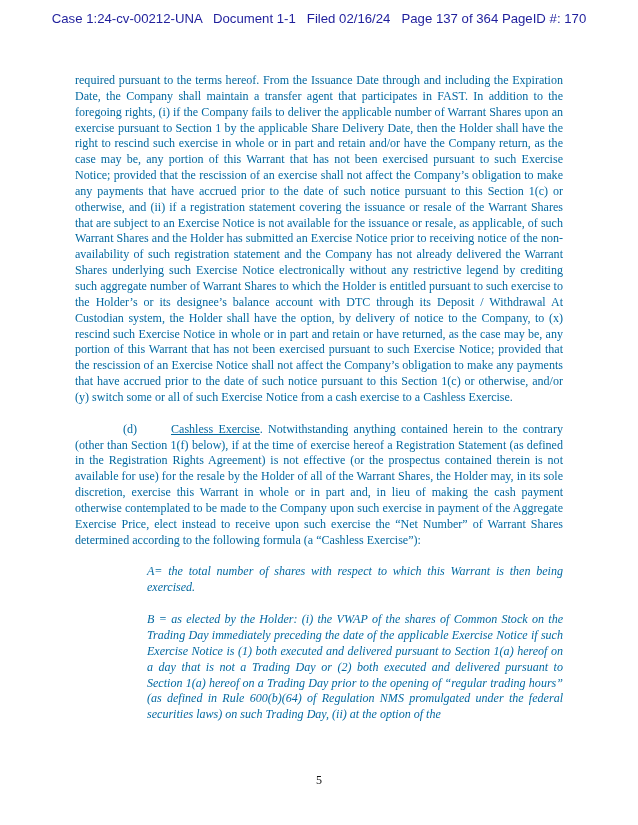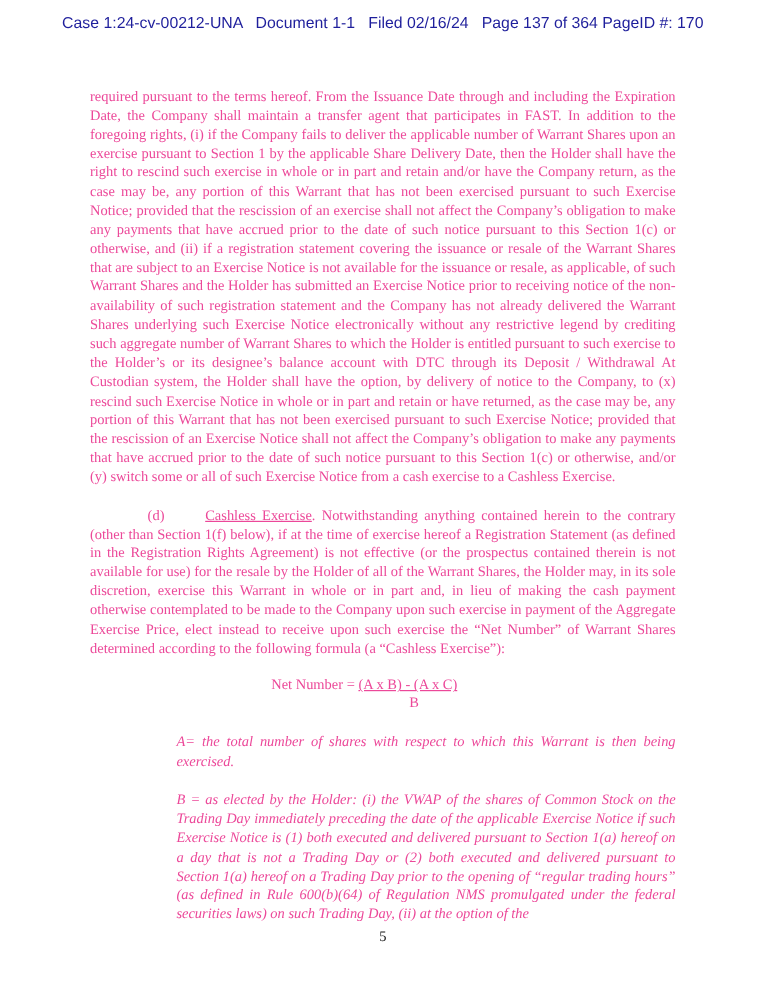--- a/index.html
+++ b/index.html
@@ -4,21 +4,21 @@
 <style>
   html, body { margin: 0; padding: 0; background: #ffffff; }
   body { width: 638px; height: 825px; position: relative; overflow: hidden; }
   .header {
     position: absolute; top: 11px; left: 0; width: 638px; text-align: center;
     font-family: "Liberation Sans", sans-serif; font-size: 13.2px; color: #1f1f9c;
     white-space: pre; letter-spacing: 0px;
   }
   .page {
     position: absolute; left: 75px; top: 73px; width: 488px;
-    font-family: "Liberation Serif", serif; font-size: 12.05px; line-height: 15.85px; color: #ec4899;
+    font-family: "Liberation Serif", serif; font-size: 12.05px; line-height: 15.85px; color: #0369a1;
   }
   .para { text-align: justify; margin: 0; }
   .gap { height: 16px; }
   .sec-num { display: inline-block; width: 48px; }
   u { text-decoration: underline; }
   b { font-weight: normal; }
   .formula { position: relative; height: 32px; margin-top: 15px; }
   .formula .lhs { position: absolute; left: 151px; top: 0; }
   .formula .num { text-decoration: underline; }
   .formula .den { position: absolute; left: 266px; top: 15px; }
@@ -34,24 +34,20 @@
 
 <div class="header"><span>Case 1:24-cv-00212-UNA</span>   <span>Document 1-1</span>   <span>Filed 02/16/24</span>   <span>Page 137 of 364</span> <span>PageID #: 170</span></div>
 
 <div class="page">
   <p class="para">required pursuant to the terms hereof. From the Issuance Date through and including the Expiration Date, the Company shall maintain a transfer agent that participates in FAST. In addition to the foregoing rights, (i) if the Company fails to deliver the applicable number of Warrant Shares upon an exercise pursuant to Section 1 by the applicable Share Delivery Date, then the Holder shall have the right to rescind such exercise in whole or in part and retain and/or have the Company return, as the case may be, any portion of this Warrant that has not been exercised pursuant to such Exercise Notice; provided that the rescission of an exercise shall not affect the Company’s obligation to make any payments that have accrued prior to the date of such notice pursuant to this Section 1(c) or otherwise, and (ii) if a registration statement covering the issuance or resale of the Warrant Shares that are subject to an Exercise Notice is not available for the issuance or resale, as applicable, of such Warrant Shares and the Holder has submitted an Exercise Notice prior to receiving notice of the non-availability of such registration statement and the Company has not already delivered the Warrant Shares underlying such Exercise Notice electronically without any restrictive legend by crediting such aggregate number of Warrant Shares to which the Holder is entitled pursuant to such exercise to the Holder’s or its designee’s balance account with DTC through its Deposit / Withdrawal At Custodian system, the Holder shall have the option, by delivery of notice to the Company, to (x) rescind such Exercise Notice in whole or in part and retain or have returned, as the case may be, any portion of this Warrant that has not been exercised pursuant to such Exercise Notice; provided that the rescission of an Exercise Notice shall not affect the Company’s obligation to make any payments that have accrued prior to the date of such notice pursuant to this Section 1(c) or otherwise, and/or (y) switch some or all of such Exercise Notice from a cash exercise to a Cashless Exercise.</p>
 
   <div class="gap"></div>
 
   <p class="para"><span class="sec-num" style="margin-left:48px;width:48px;">(d)</span><u>Cashless Exercise</u><span>. Notwithstanding anything contained herein to the contrary (other than Section 1(f) below), if at the time of exercise hereof a Registration Statement (as defined in the Registration Rights Agreement) is not effective (or the prospectus contained therein is not available for use) for the resale by the Holder of all of the Warrant Shares, the Holder may, in its sole discretion, exercise this Warrant in whole or in part and, in lieu of making the cash payment otherwise contemplated to be made to the Company upon such exercise in payment of the Aggregate Exercise Price, elect instead to receive upon such exercise the “</span><b>Net Number</b><span>” of Warrant Shares determined according to the following formula (a “</span><b>Cashless Exercise</b><span>”):</span></p>
 
-  <div class="formula">
-    <span class="lhs"><span>Net Number = </span><span class="num">(A x B) - (A x C)</span></span>
-    <span class="den">B</span>
-  </div>
 
 
   <div class="defs">
     <p class="para">A= the total number of shares with respect to which this Warrant is then being exercised.</p>
     <div class="gap"></div>
     <p class="para">B = as elected by the Holder: (i) the VWAP of the shares of Common Stock on the Trading Day immediately preceding the date of the applicable Exercise Notice if such Exercise Notice is (1) both executed and delivered pursuant to Section 1(a) hereof on a day that is not a Trading Day or (2) both executed and delivered pursuant to Section 1(a) hereof on a Trading Day prior to the opening of “regular trading hours” (as defined in Rule 600(b)(64) of Regulation NMS promulgated under the federal securities laws) on such Trading Day, (ii) at the option of the</p>
   </div>
 </div>
 
 <div class="footer-num">5</div>

